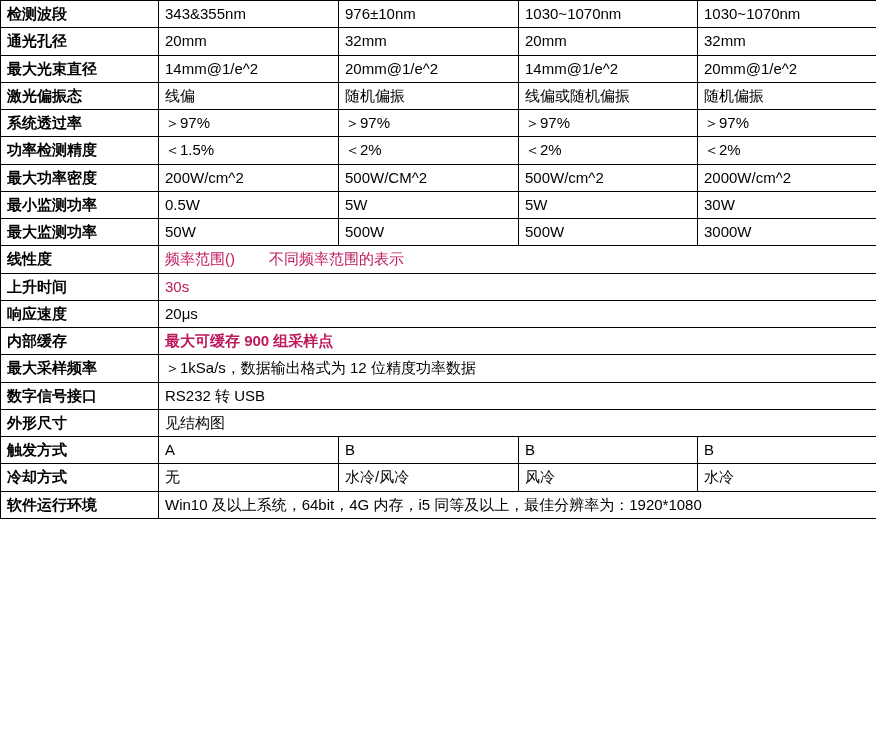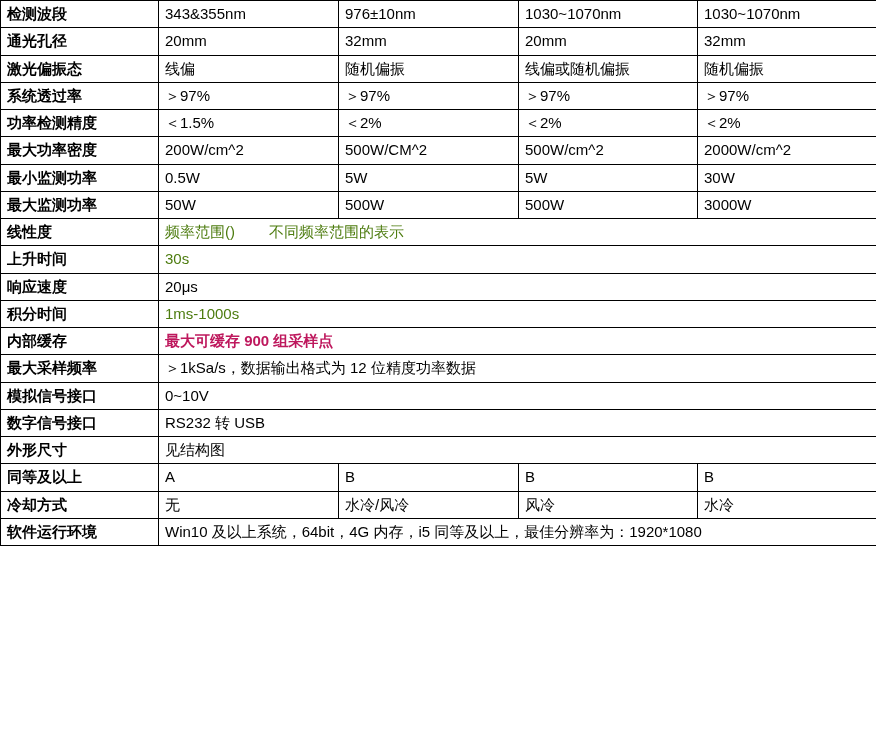--- a/index.html
+++ b/index.html
@@ -32,21 +32,21 @@
   }
   td.label {
     width: 158px;
     font-weight: bold;
     font-size: 15.5px;
   }
   td.val {
     font-weight: normal;
   }
   td.red {
-    color: #4d7c0f;
+    color: #be185d;
   }
   td.redbold {
     color: #be185d;
     font-weight: bold;
   }
   .spacer-red {
     display: inline-block;
     width: 34px;
   }
   sup.circ {
@@ -72,20 +72,27 @@
         <td class="val">976±10nm</td>
         <td class="val">1030~1070nm</td>
         <td class="val">1030~1070nm</td>
       </tr>
       <tr>
         <td class="label">通光孔径</td>
         <td class="val">20mm</td>
         <td class="val">32mm</td>
         <td class="val">20mm</td>
         <td class="val">32mm</td>
+      </tr>
+      <tr>
+        <td class="label">最大光束直径</td>
+        <td class="val">14mm@1/e^2</td>
+        <td class="val">20mm@1/e^2</td>
+        <td class="val">14mm@1/e^2</td>
+        <td class="val">20mm@1/e^2</td>
       </tr>
       <tr>
         <td class="label">激光偏振态</td>
         <td class="val">线偏</td>
         <td class="val">随机偏振</td>
         <td class="val">线偏或随机偏振</td>
         <td class="val">随机偏振</td>
       </tr>
       <tr>
         <td class="label">系统透过率</td>
@@ -128,45 +135,37 @@
       </tr>
       <tr>
         <td class="label">上升时间</td>
         <td colspan="4" class="val red">30s</td>
       </tr>
       <tr>
         <td class="label">响应速度</td>
         <td colspan="4" class="val">20μs</td>
       </tr>
       <tr>
-        <td class="label">积分时间</td>
-        <td colspan="4" class="val red">1ms-1000s</td>
-      </tr>
-      <tr>
         <td class="label">内部缓存</td>
         <td colspan="4" class="val redbold">最大可缓存 900 组采样点</td>
       </tr>
       <tr>
         <td class="label">最大采样频率</td>
         <td colspan="4" class="val">＞1kSa/s，数据输出格式为 12 位精度功率数据</td>
-      </tr>
-      <tr>
-        <td class="label">模拟信号接口</td>
-        <td colspan="4" class="val">0~10V</td>
       </tr>
       <tr>
         <td class="label">数字信号接口</td>
         <td colspan="4" class="val">RS232 转 USB</td>
       </tr>
       <tr>
         <td class="label">外形尺寸</td>
         <td colspan="4" class="val">见结构图</td>
       </tr>
       <tr>
-        <td class="label">同等及以上</td>
+        <td class="label">触发方式</td>
         <td class="val">A</td>
         <td class="val">B</td>
         <td class="val">B</td>
         <td class="val">B</td>
       </tr>
       <tr>
         <td class="label">冷却方式</td>
         <td class="val">无</td>
         <td class="val">水冷/风冷</td>
         <td class="val">风冷</td>

